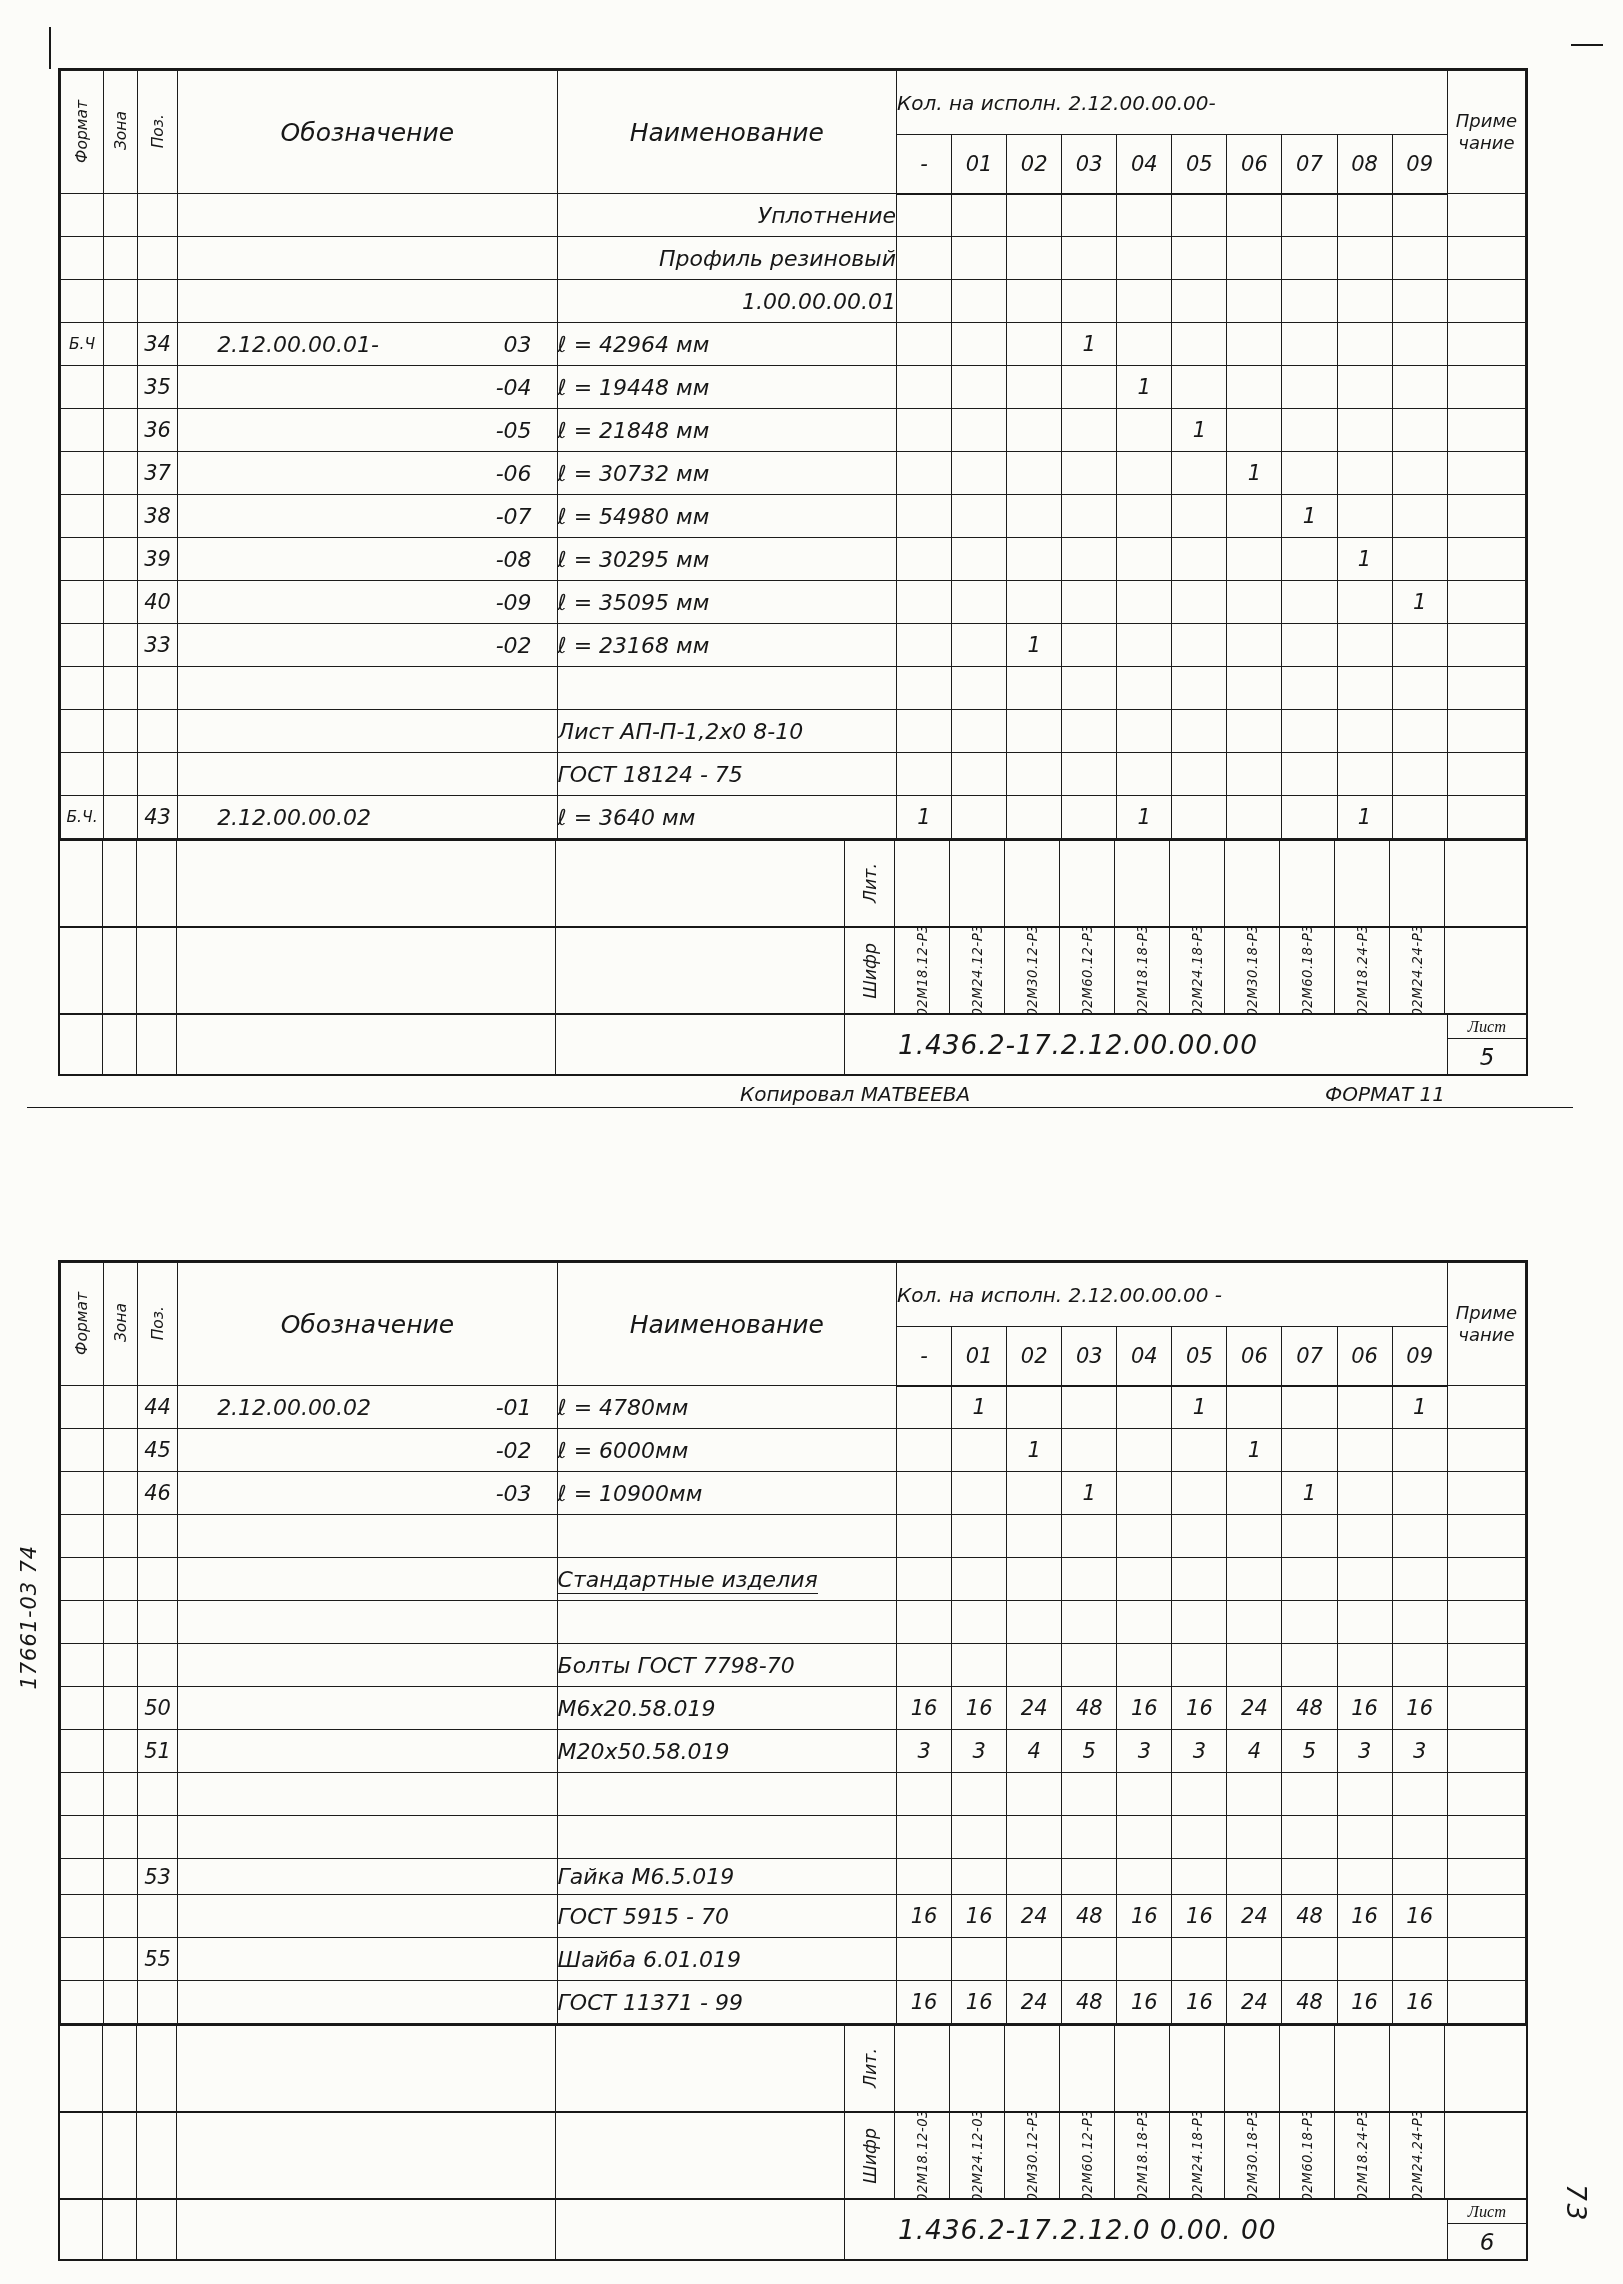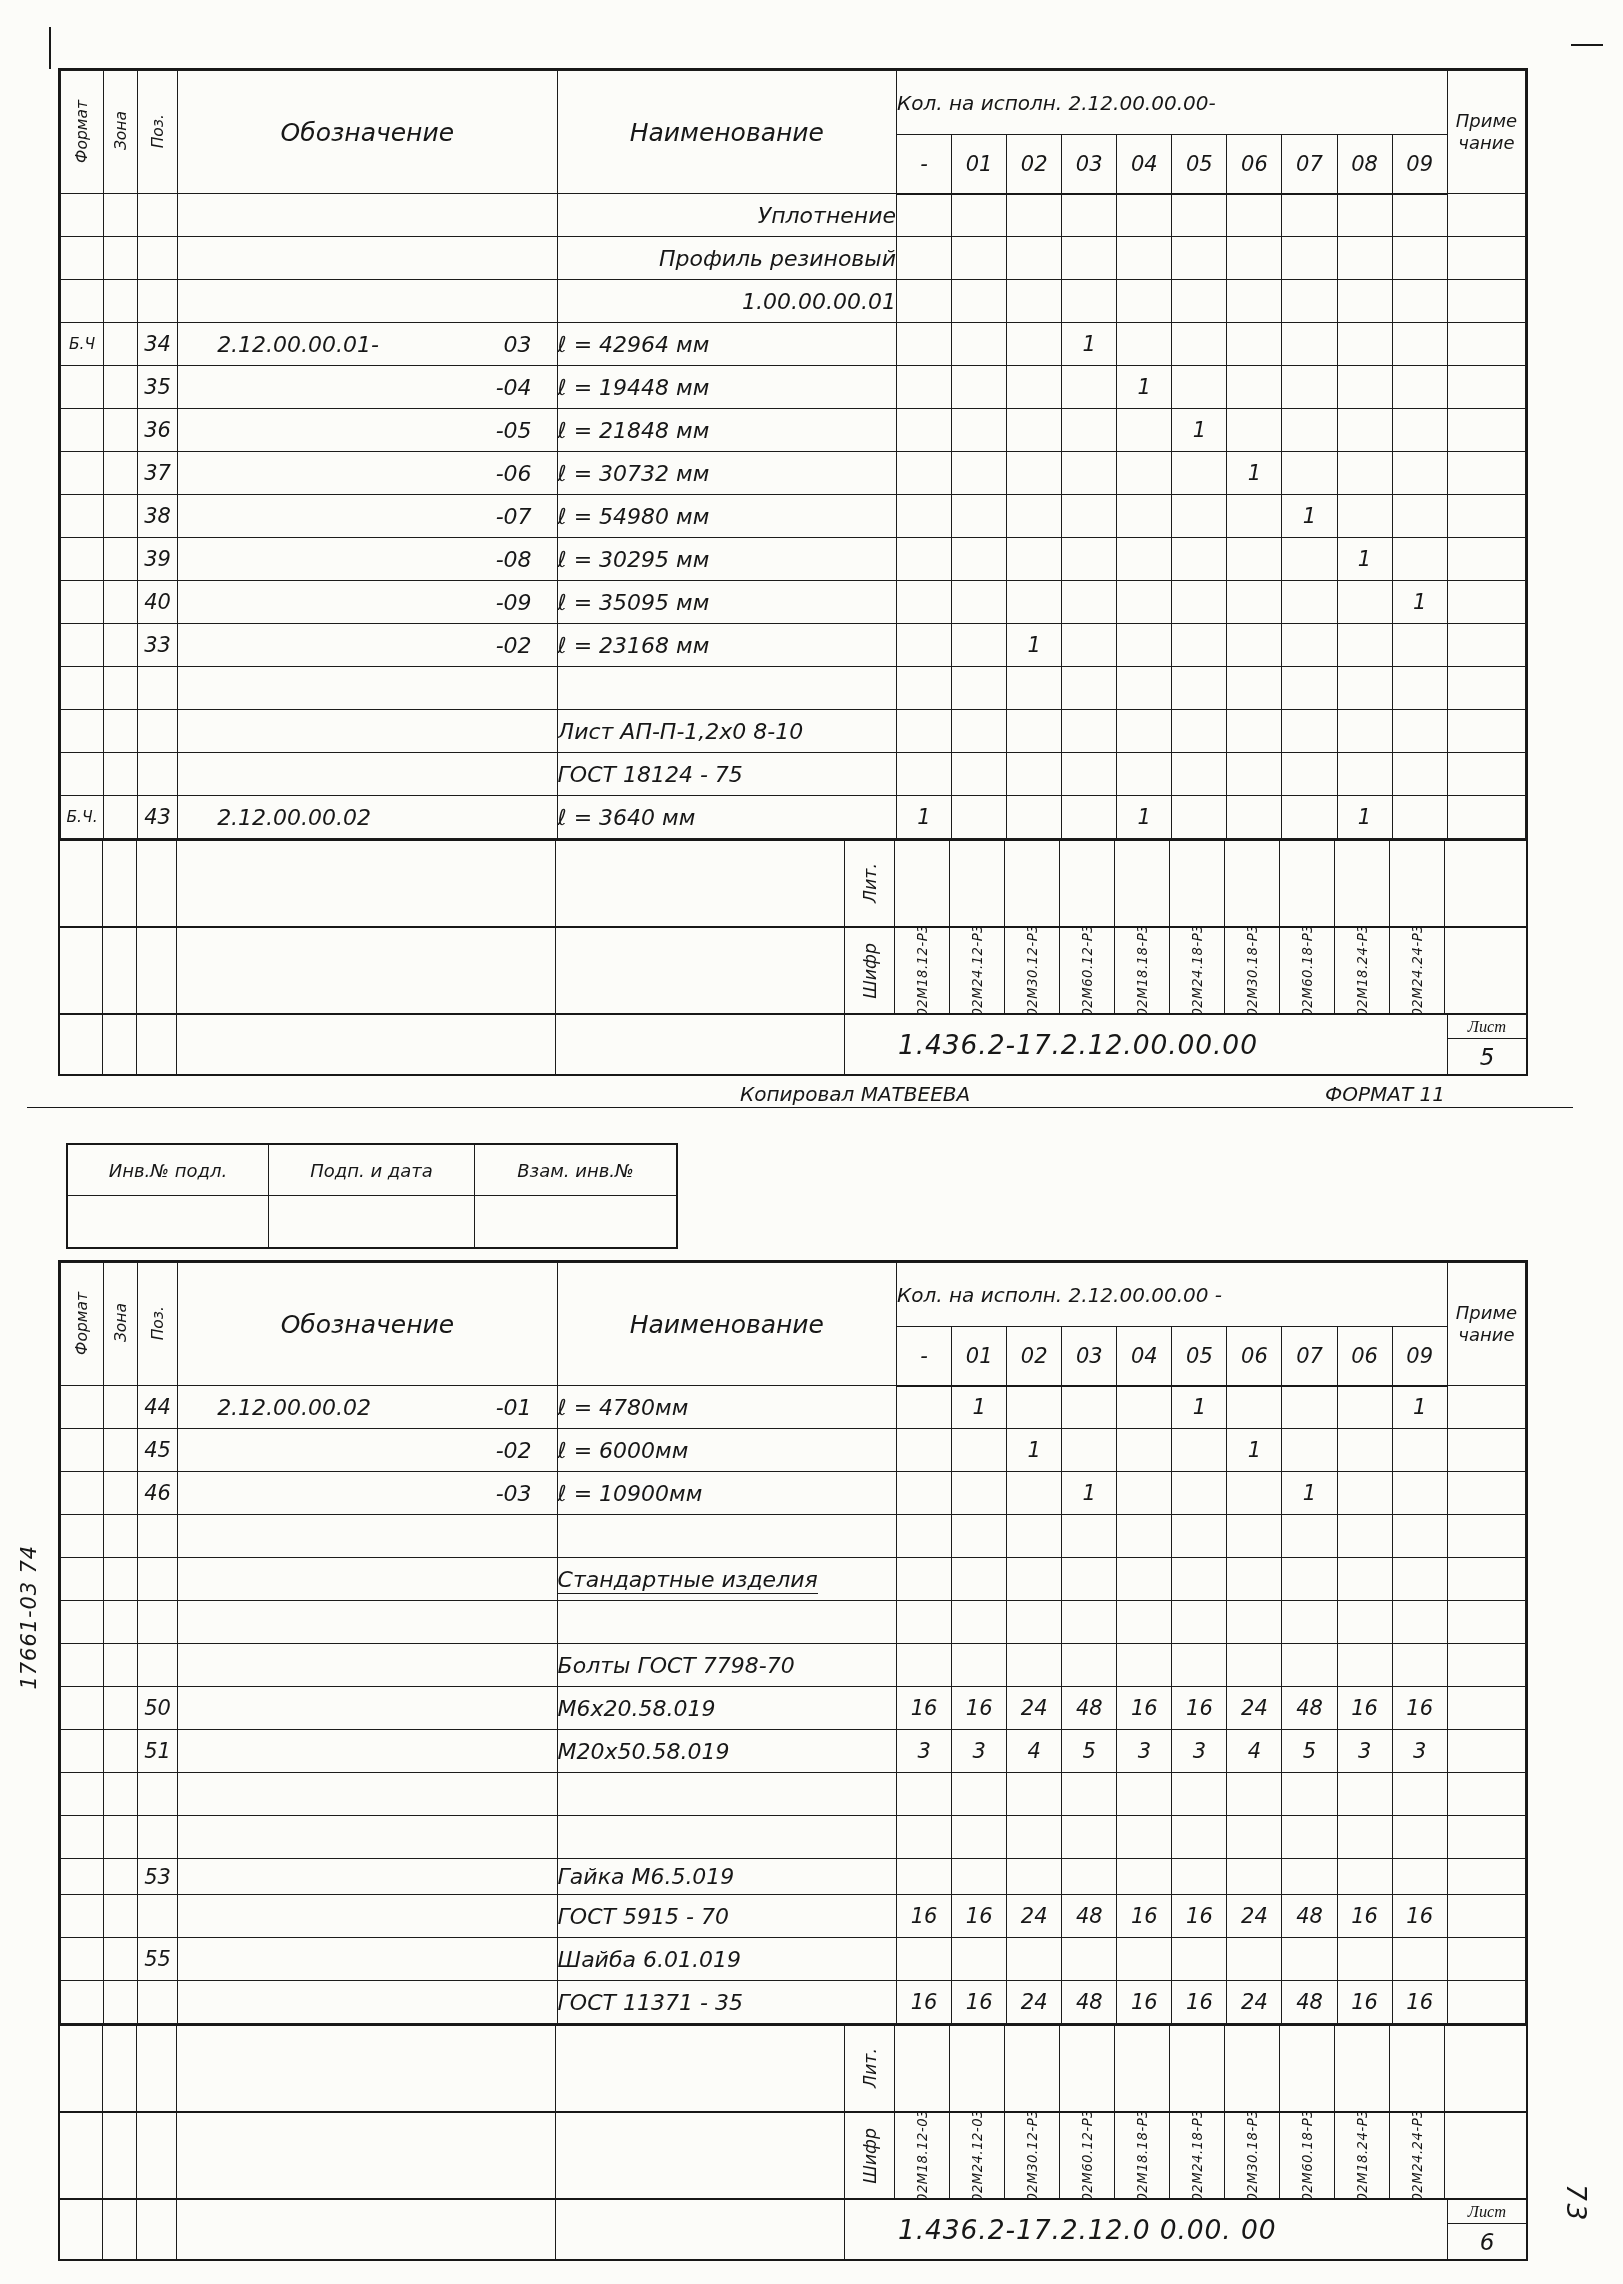--- a/index.html
+++ b/index.html
@@ -500,28 +500,20 @@
           <div class="ln">5</div>
         </div>
       </div>
     </section>
 
   <div class="footer1">
     <span class="fc">Копировал МАТВЕЕВА</span>
     <span class="ff">ФОРМАТ 11</span>
   </div>
 
-  <div class="stamp">
-    <div>Инв.№ подл.</div>
-    <div>Подп. и дата</div>
-    <div>Взам. инв.№</div>
-    <div></div>
-    <div></div>
-    <div></div>
-  </div>
 
   <section class="sheet" id="sheet2">
       <table class="spec">
         <colgroup>
           <col style="width: 43px;">
           <col style="width: 34px;">
           <col style="width: 40px;">
           <col style="width: 379px;">
           <col style="width: 339px;">
           <col style="width: 55px;">
@@ -826,21 +818,21 @@
             <td class="qty"></td>
             <td class="qty"></td>
             <td class="qty"></td>
             <td></td>
           </tr>
           <tr style="height: 43px;">
             <td class="fmt"></td>
             <td></td>
             <td class="poz"></td>
             <td class="obozn"></td>
-            <td class="nm"><span>ГОСТ  11371 - 35</span></td>
+            <td class="nm"><span>ГОСТ  11371 - 99</span></td>
             <td class="qty">16</td>
             <td class="qty">16</td>
             <td class="qty">24</td>
             <td class="qty">48</td>
             <td class="qty">16</td>
             <td class="qty">16</td>
             <td class="qty">24</td>
             <td class="qty">48</td>
             <td class="qty">16</td>
             <td class="qty">16</td>

